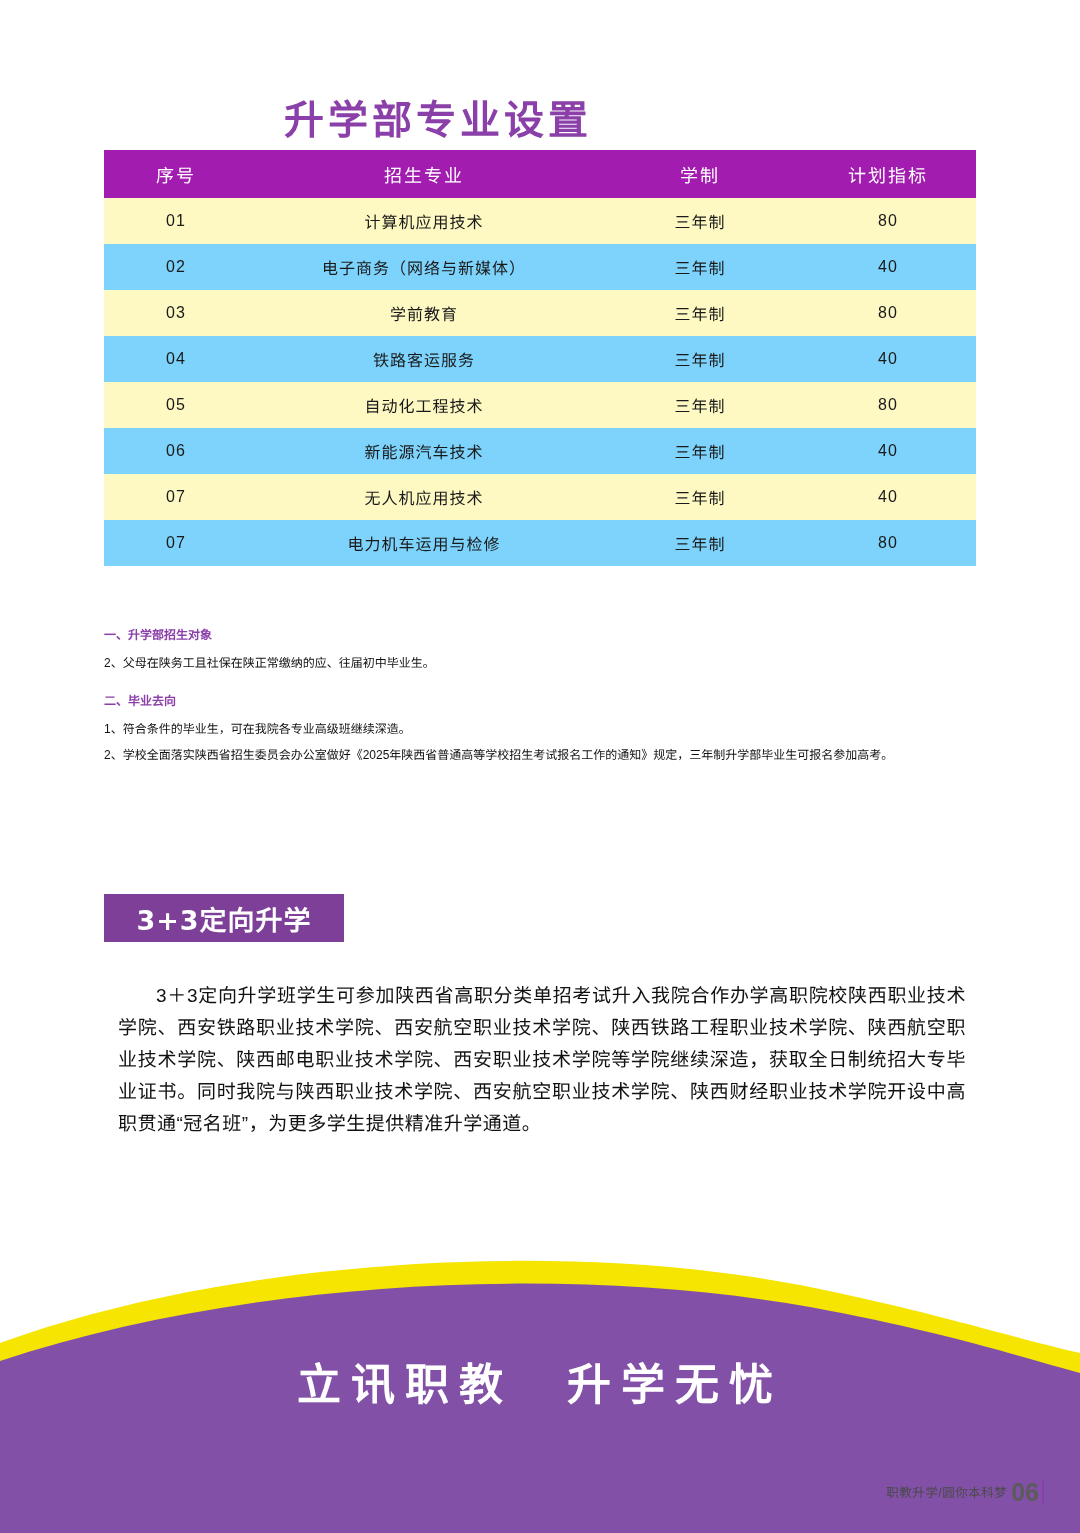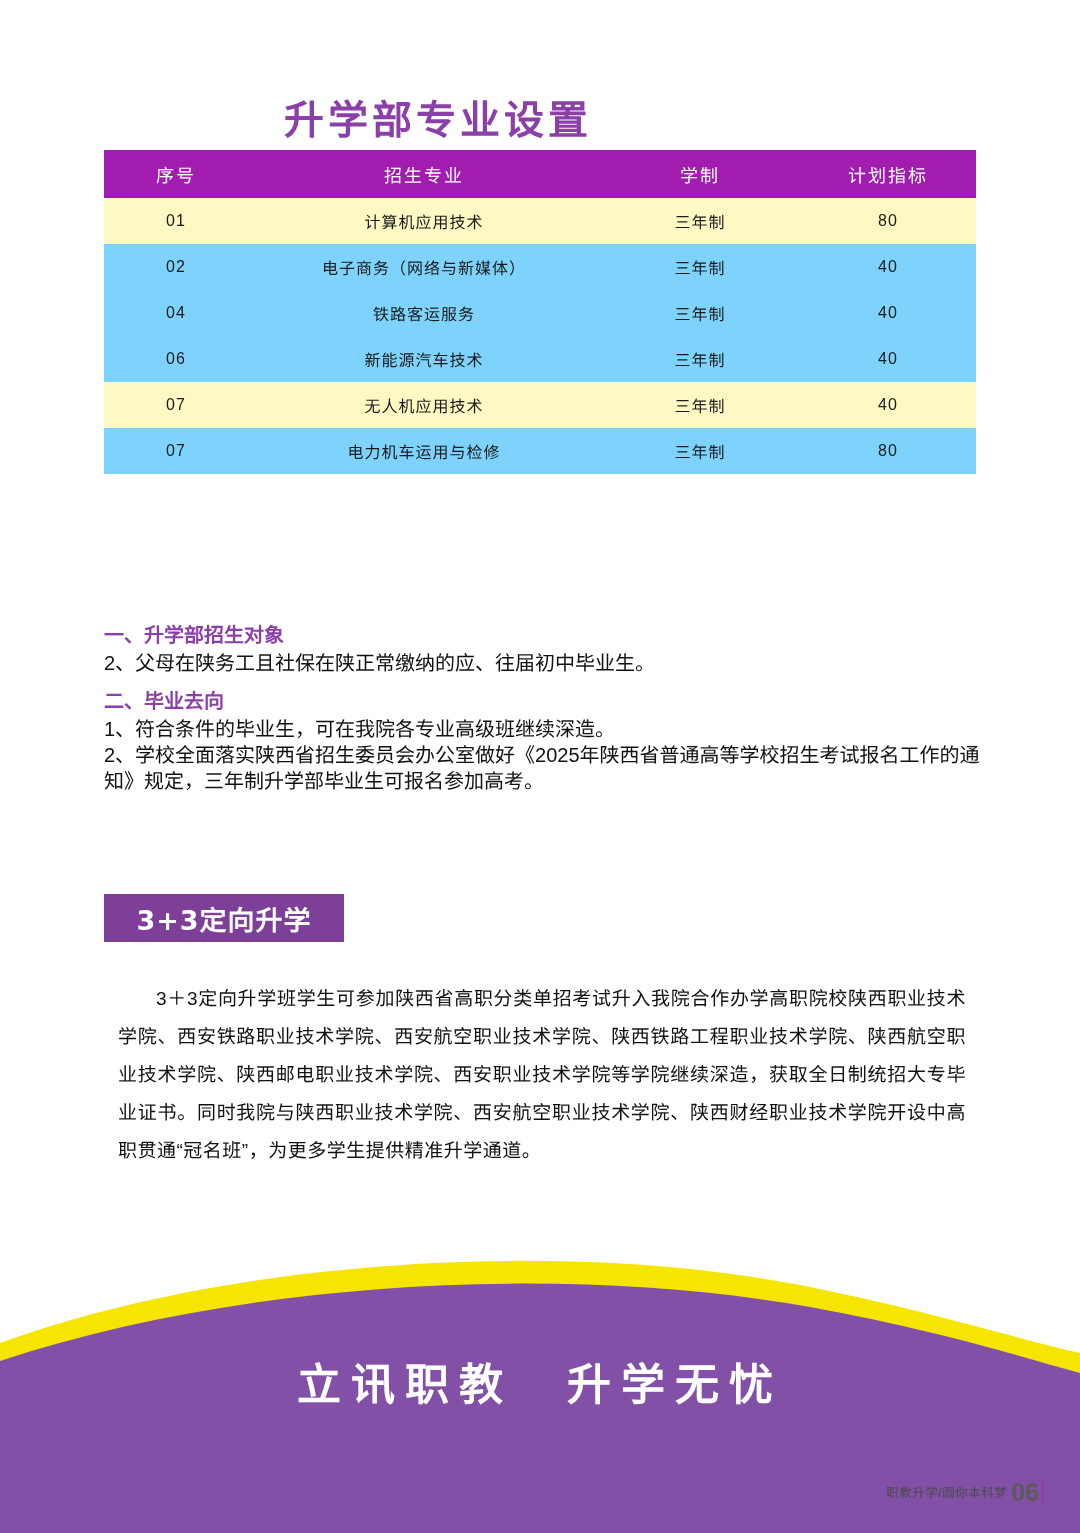--- a/index.html
+++ b/index.html
@@ -68,21 +68,21 @@
   .col-major { width: 352px; }
   .col-len   { width: 200px; }
   .col-plan  { width: 176px; }
 
   
   .notes {
     position: absolute;
     top: 618px;
     left: 104px;
     width: 880px;
-    font-size: 20px;
+    font-size: 12px;
     line-height: 26px;
     color: #111111;
   }
   .notes .heading {
     color: #8b3fa8;
     font-weight: bold;
     margin-top: 4px;
     margin-bottom: 2px;
   }
   .notes .heading.second { margin-top: 12px; }
@@ -106,21 +106,21 @@
     font-family: "DejaVu Sans", "Liberation Sans", sans-serif;
   }
 
   
   .body-para {
     position: absolute;
     top: 980px;
     left: 118px;
     width: 848px;
     font-size: 19px;
-    line-height: 38px;
+    line-height: 32px;
     color: #111111;
     text-indent: 38px;
     text-align: justify;
     letter-spacing: 0.5px;
   }
 
   
   .footer-wave {
     position: absolute;
     left: 0;
@@ -195,25 +195,37 @@
         <td>计算机应用技术</td>
         <td>三年制</td>
         <td>80</td>
       </tr>
       <tr class="alt">
         <td>02</td>
         <td>电子商务（网络与新媒体）</td>
         <td>三年制</td>
         <td>40</td>
       </tr>
+      <tr class="plain">
+        <td>03</td>
+        <td>学前教育</td>
+        <td>三年制</td>
+        <td>80</td>
+      </tr>
       <tr class="alt">
         <td>04</td>
         <td>铁路客运服务</td>
         <td>三年制</td>
         <td>40</td>
+      </tr>
+      <tr class="plain">
+        <td>05</td>
+        <td>自动化工程技术</td>
+        <td>三年制</td>
+        <td>80</td>
       </tr>
       <tr class="alt">
         <td>06</td>
         <td>新能源汽车技术</td>
         <td>三年制</td>
         <td>40</td>
       </tr>
       <tr class="plain">
         <td>07</td>
         <td>无人机应用技术</td>

